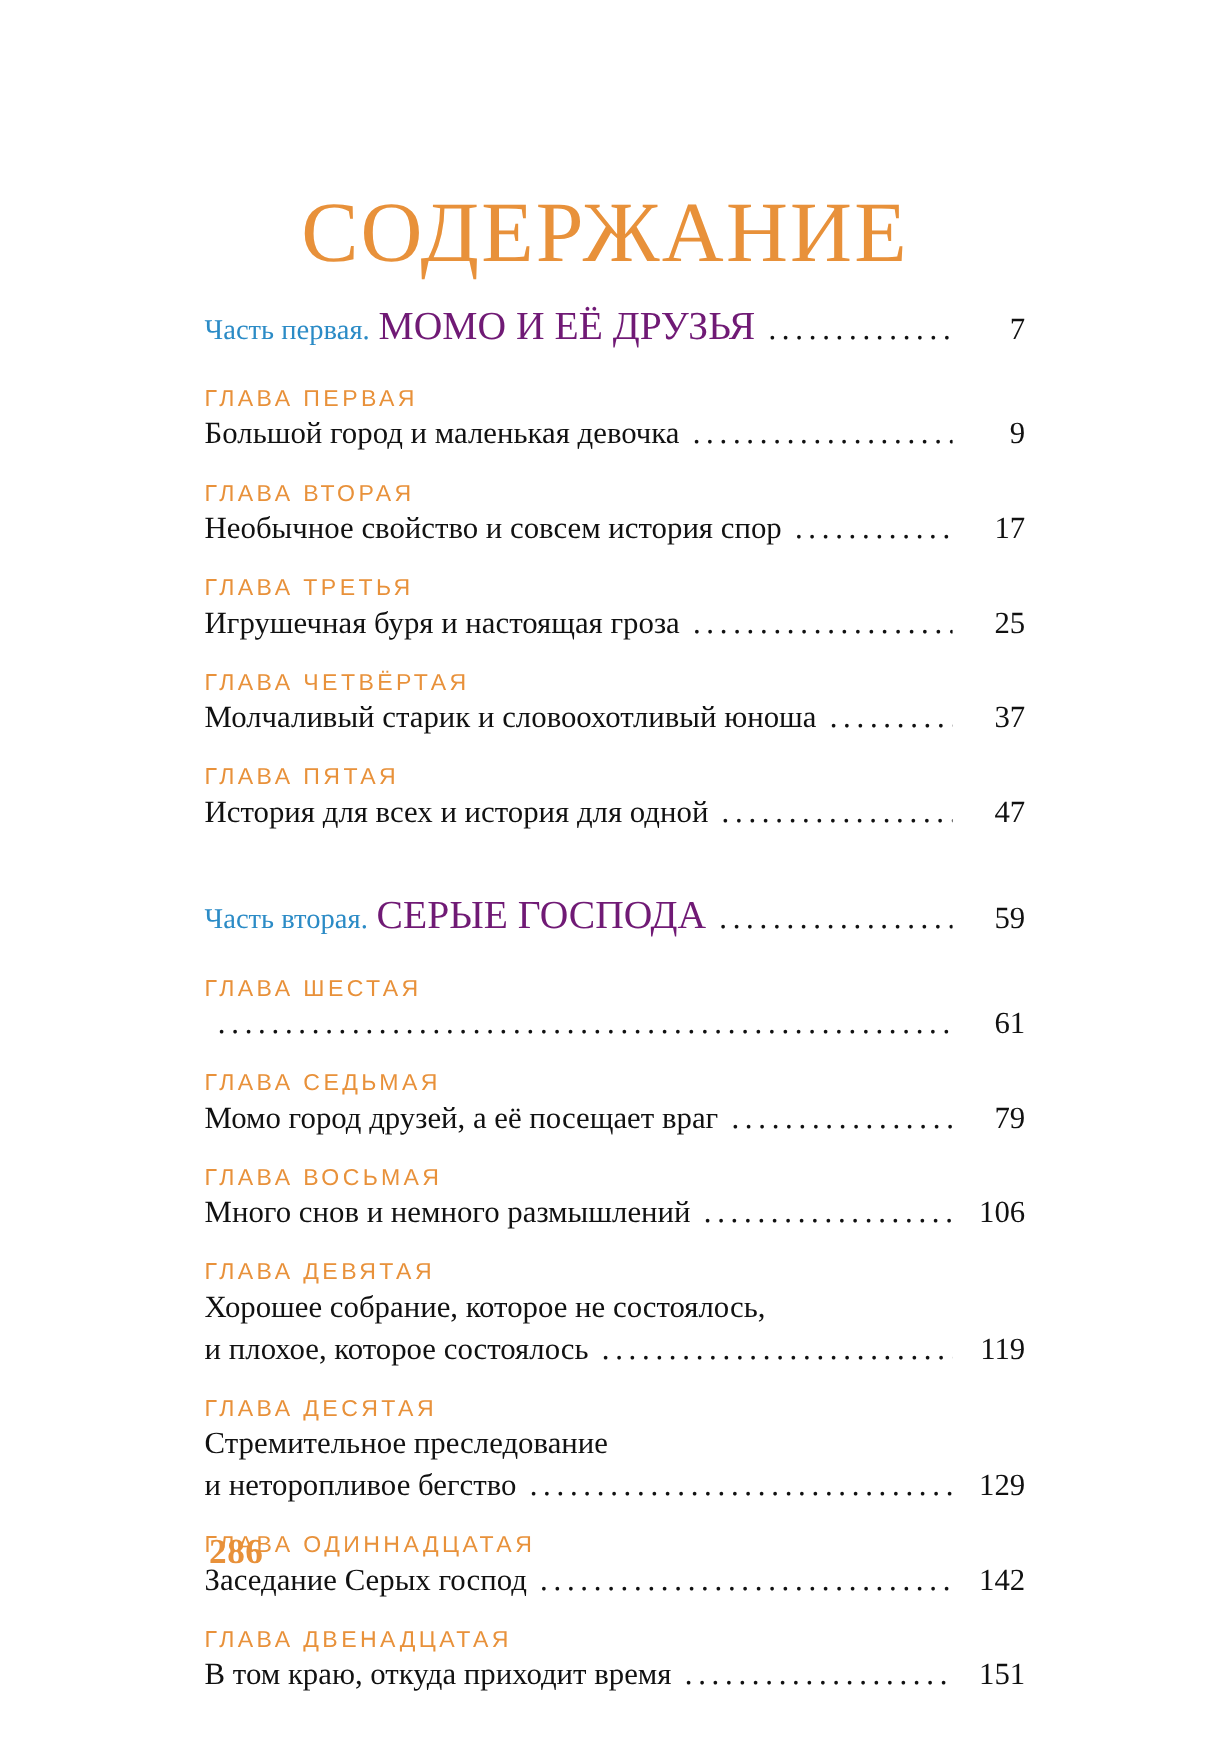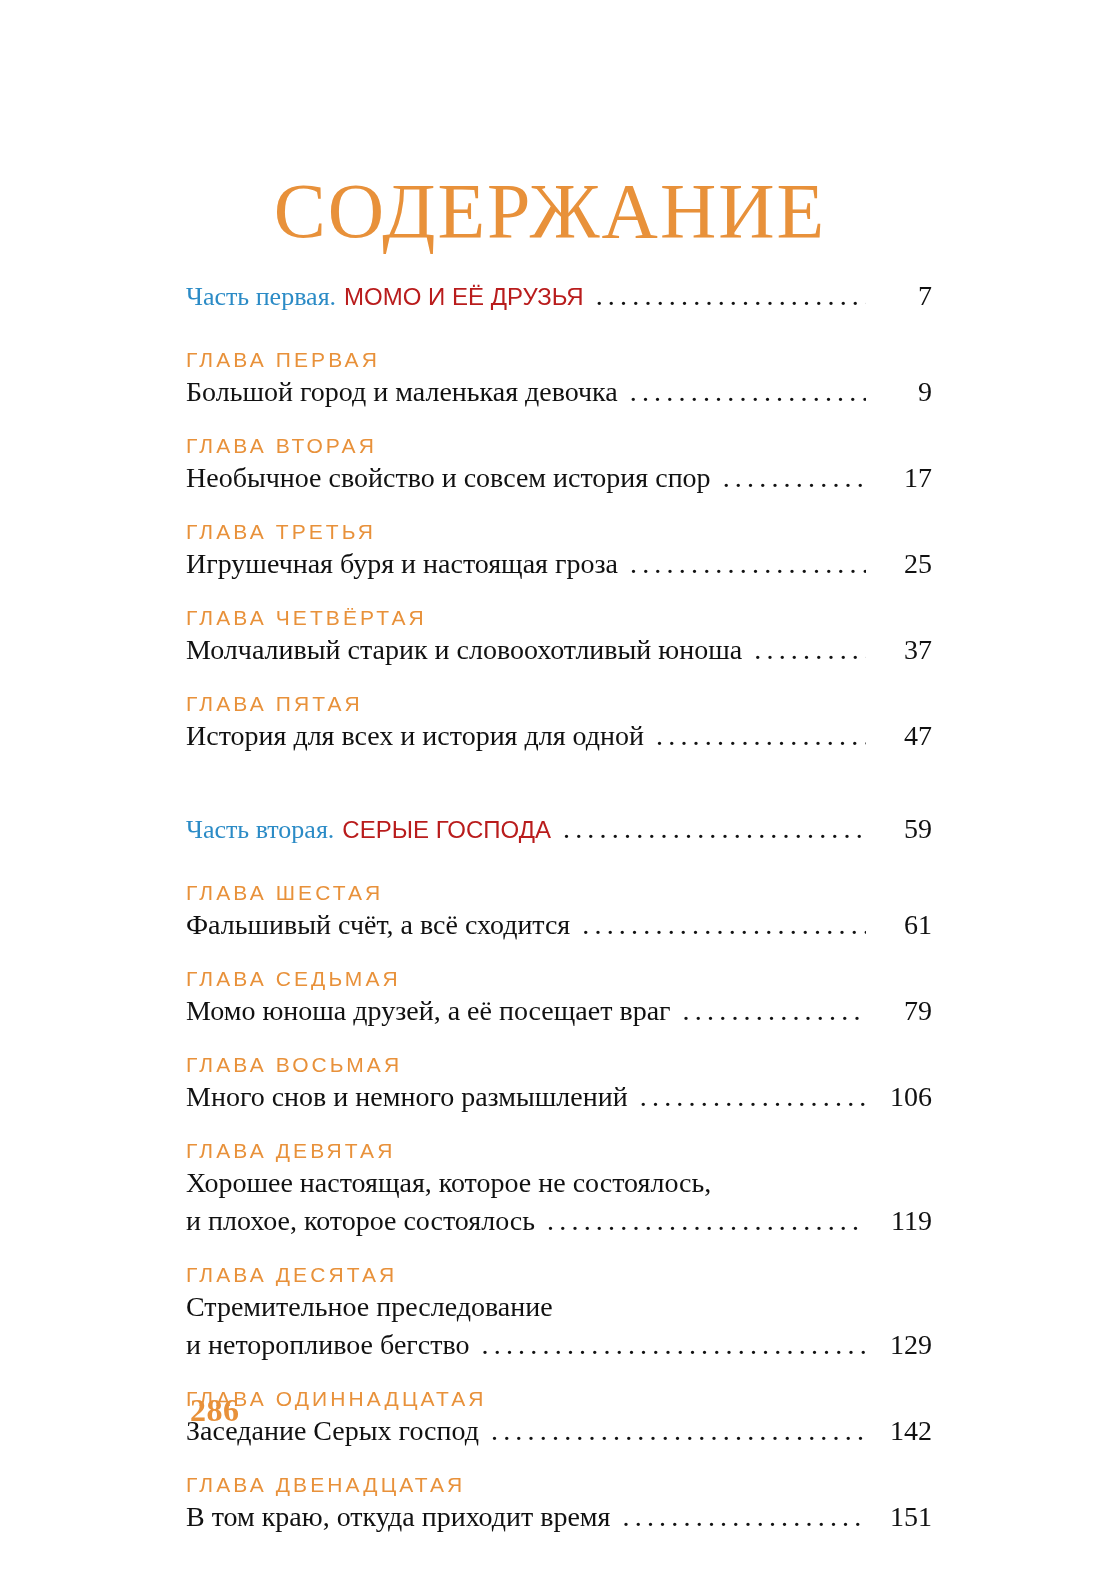--- a/index.html
+++ b/index.html
@@ -63,23 +63,23 @@
     color: #111111;
   }
   .part-label {
     font-family: "Liberation Serif", "DejaVu Serif", serif;
     color: #2B8BC6;
     font-size: 26px;
     white-space: nowrap;
     flex: 0 0 auto;
   }
   .part-name {
-    font-family: Liberation Sans, sans-serif;
-    color: #b91c1c;
-    font-size: 24px;
+    font-family: Liberation Serif, serif;
+    color: #701a75;
+    font-size: 36px;
     white-space: nowrap;
     flex: 0 0 auto;
     padding-left: 8px;
   }
 
   
   .chap-label {
     font-family: Liberation Sans, sans-serif;
     color: #E8913A;
     font-size: 21px;
@@ -220,47 +220,46 @@
       <div class="part-row entry">
         <span class="part-label">Часть вторая.</span>
         <span class="part-name">СЕРЫЕ ГОСПОДА</span>
         <span class="leader"></span>
         <span class="page-no">59</span>
       </div>
       <div class="gap-part-top"></div>
       <div class="entry">
         <div class="chap-label">ГЛАВА ШЕСТАЯ</div>
         <div class="title-row">
-          <span class="title-text">Фальшивый счёт, а всё сходится</span>
           <span class="leader"></span>
           <span class="page-no">61</span>
         </div>
       </div>
       <div class="gap-chapter"></div>
       <div class="entry">
         <div class="chap-label">ГЛАВА СЕДЬМАЯ</div>
         <div class="title-row">
-          <span class="title-text">Момо юноша друзей, а её посещает враг</span>
+          <span class="title-text">Момо город друзей, а её посещает враг</span>
           <span class="leader"></span>
           <span class="page-no">79</span>
         </div>
       </div>
       <div class="gap-chapter"></div>
       <div class="entry">
         <div class="chap-label">ГЛАВА ВОСЬМАЯ</div>
         <div class="title-row">
           <span class="title-text">Много снов и немного размышлений</span>
           <span class="leader"></span>
           <span class="page-no">106</span>
         </div>
       </div>
       <div class="gap-chapter"></div>
       <div class="entry">
         <div class="chap-label">ГЛАВА ДЕВЯТАЯ</div>
-        <div class="title-plain">Хорошее настоящая, которое не состоялось,</div>
+        <div class="title-plain">Хорошее собрание, которое не состоялось,</div>
         <div class="title-row">
           <span class="title-text">и плохое, которое состоялось</span>
           <span class="leader"></span>
           <span class="page-no">119</span>
         </div>
       </div>
       <div class="gap-chapter"></div>
       <div class="entry">
         <div class="chap-label">ГЛАВА ДЕСЯТАЯ</div>
         <div class="title-plain">Стремительное преследование</div>

